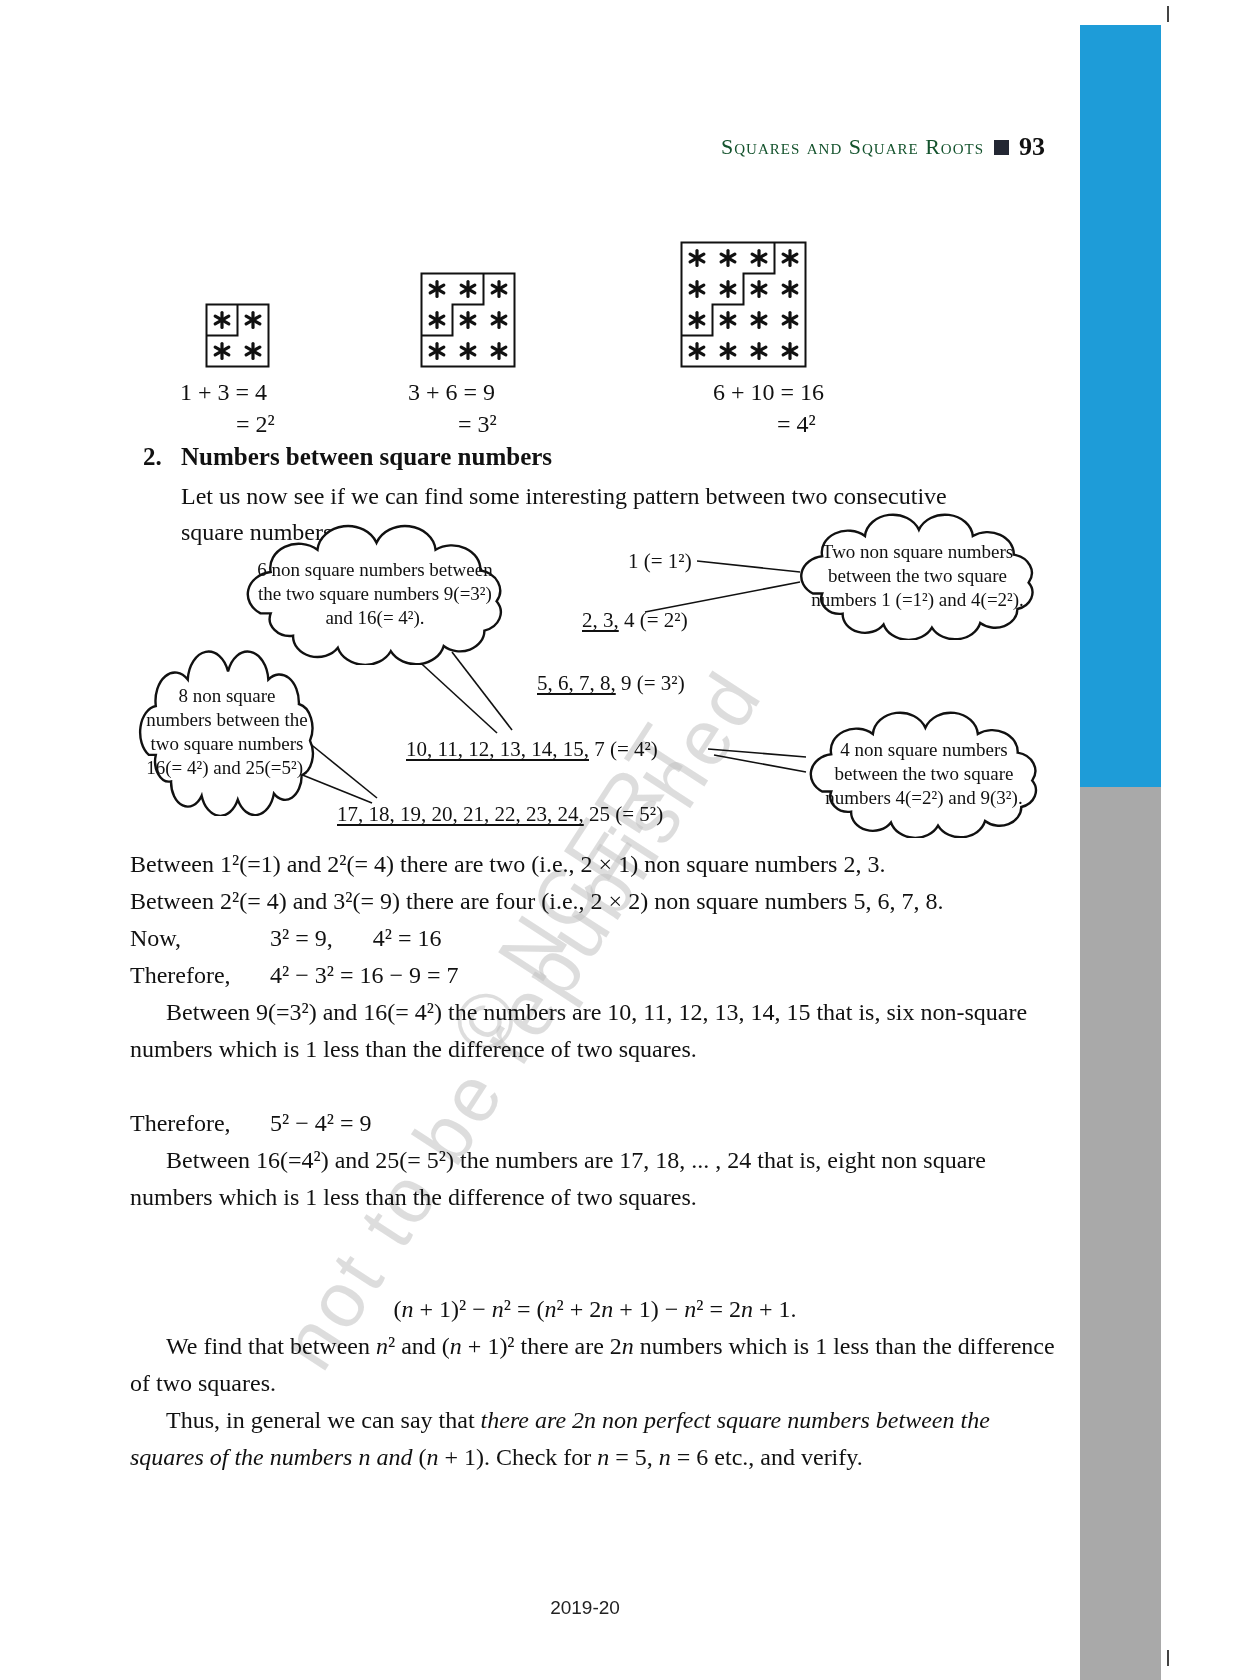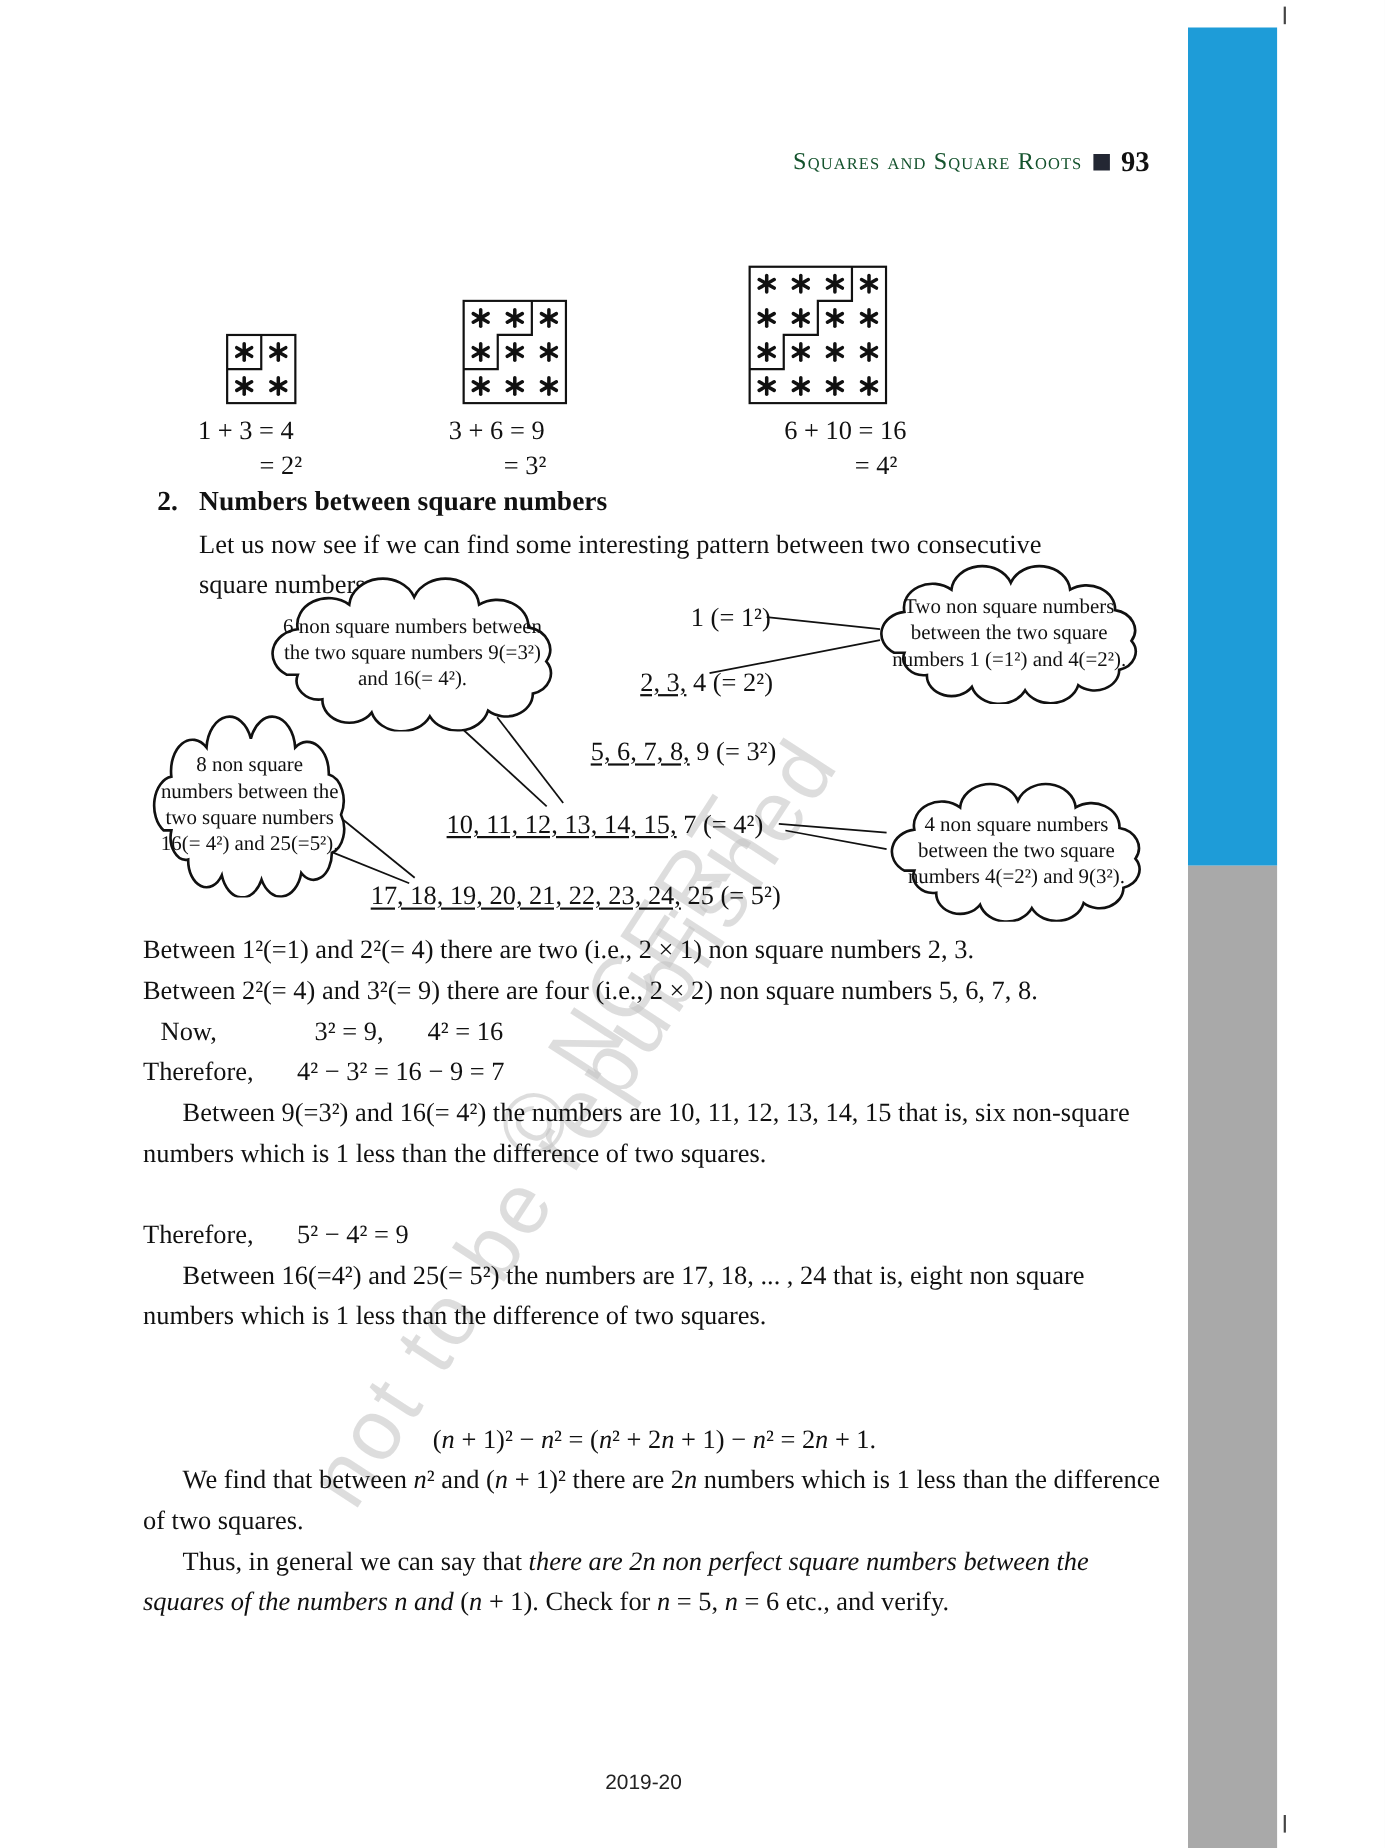--- a/index.html
+++ b/index.html
@@ -11,38 +11,38 @@
   .header-title{font-variant:small-caps;font-size:22px;letter-spacing:1px;color:#14532d;}
   .marker{width:15px;height:15px;display:inline-block;background:#232733;}
   .pagenum{font-weight:bold;font-size:26px;}
   
   .para{position:absolute;left:130px;width:930px;font-size:24px;line-height:37px;}
   .indent{text-indent:36px;}
   .plabel{display:inline-block;width:140px;}
   .pitem{margin-right:40px;}
   .it{font-style:italic;}
   .un{text-decoration:underline;text-underline-offset:3px;}
-  .seqline{position:absolute;font-size:24px;white-space:nowrap;}
+  .seqline{position:absolute;font-size:21px;white-space:nowrap;}
   .bold{font-weight:bold;}
   
   .figgrid{position:absolute;}
   .figcap{position:absolute;font-size:24px;line-height:32px;white-space:nowrap;}
   
   .cloud{position:absolute;z-index:4;}
   .cloud > svg{position:absolute;left:0;top:0;width:100%;height:100%;}
   .cloud-text{position:relative;z-index:1;height:100%;display:flex;align-items:center;justify-content:center;
               text-align:center;font-size:19px;line-height:24px;padding:12px 24px;box-sizing:border-box;}
   .overlay{position:absolute;left:0;top:0;z-index:3;pointer-events:none;}
   
   .watermark{position:absolute;color:#c3c3c3;opacity:.55;font-size:78px;letter-spacing:4px;
              font-family:"Liberation Sans",sans-serif;white-space:nowrap;pointer-events:none;
              transform:rotate(-57deg);transform-origin:0 50%;z-index:1;}
   .content{position:absolute;inset:0;z-index:2;}
   .footer{position:absolute;left:130px;width:910px;text-align:center;font-family:"Liberation Sans",sans-serif;
-          font-size:19px;color:#222;margin-top:13px;}
+          font-size:19px;color:#222;}
   .sidebar{position:absolute;}
   .cropmark{position:absolute;width:2px;background:#444;}
 </style>
 </head>
 <body>
 
 <div class="page">
 
   <svg width="0" height="0" style="position:absolute" aria-hidden="true">
     <defs>
@@ -175,21 +175,21 @@
 
     <div class="seqline" style="left:628px;top:549px;"><span class="">1 (= 1²)</span></div>
     <div class="seqline" style="left:582px;top:608px;"><span class="un">2, 3,</span><span class=""> 4 (= 2²)</span></div>
     <div class="seqline" style="left:537px;top:671px;"><span class="un">5, 6, 7, 8,</span><span class=""> 9 (= 3²)</span></div>
     <div class="seqline" style="left:406px;top:737px;"><span class="un">10, 11, 12, 13, 14, 15,</span><span class=""> 7 (= 4²)</span></div>
     <div class="seqline" style="left:337px;top:802px;"><span class="un">17, 18, 19, 20, 21, 22, 23, 24,</span><span class=""> 25 (= 5²)</span></div>
 
     <div class="para" style="top:846px;"><span class="">Between 1²(=1) and 2²(= 4) there are two (i.e., 2 × 1) non square numbers 2, 3.</span></div>
     <div class="para" style="top:883px;"><span class="">Between 2²(= 4) and 3²(= 9) there are four (i.e., 2 × 2) non square numbers 5, 6, 7, 8.</span></div>
 
-    <div class="para" style="top:920px;margin-left:16px;">
+    <div class="para" style="top:920px;">
       <span class="plabel">Now,</span><span class="pitem">3² = 9,</span><span class="pitem">4² = 16</span>
     </div>
     <div class="para" style="top:957px;">
       <span class="plabel">Therefore,</span><span class="pitem">4² − 3² = 16 − 9 = 7</span>
     </div>
 
     <div class="para indent" style="top:994px;"><span class="">Between 9(=3²) and 16(= 4²) the numbers are 10, 11, 12, 13, 14, 15 that is, six non-square numbers which is 1 less than the difference of two squares.</span></div>
 
     <div class="para" style="top:1105px;">
       <span class="plabel">Therefore,</span><span class="pitem">5² − 4² = 9</span>

